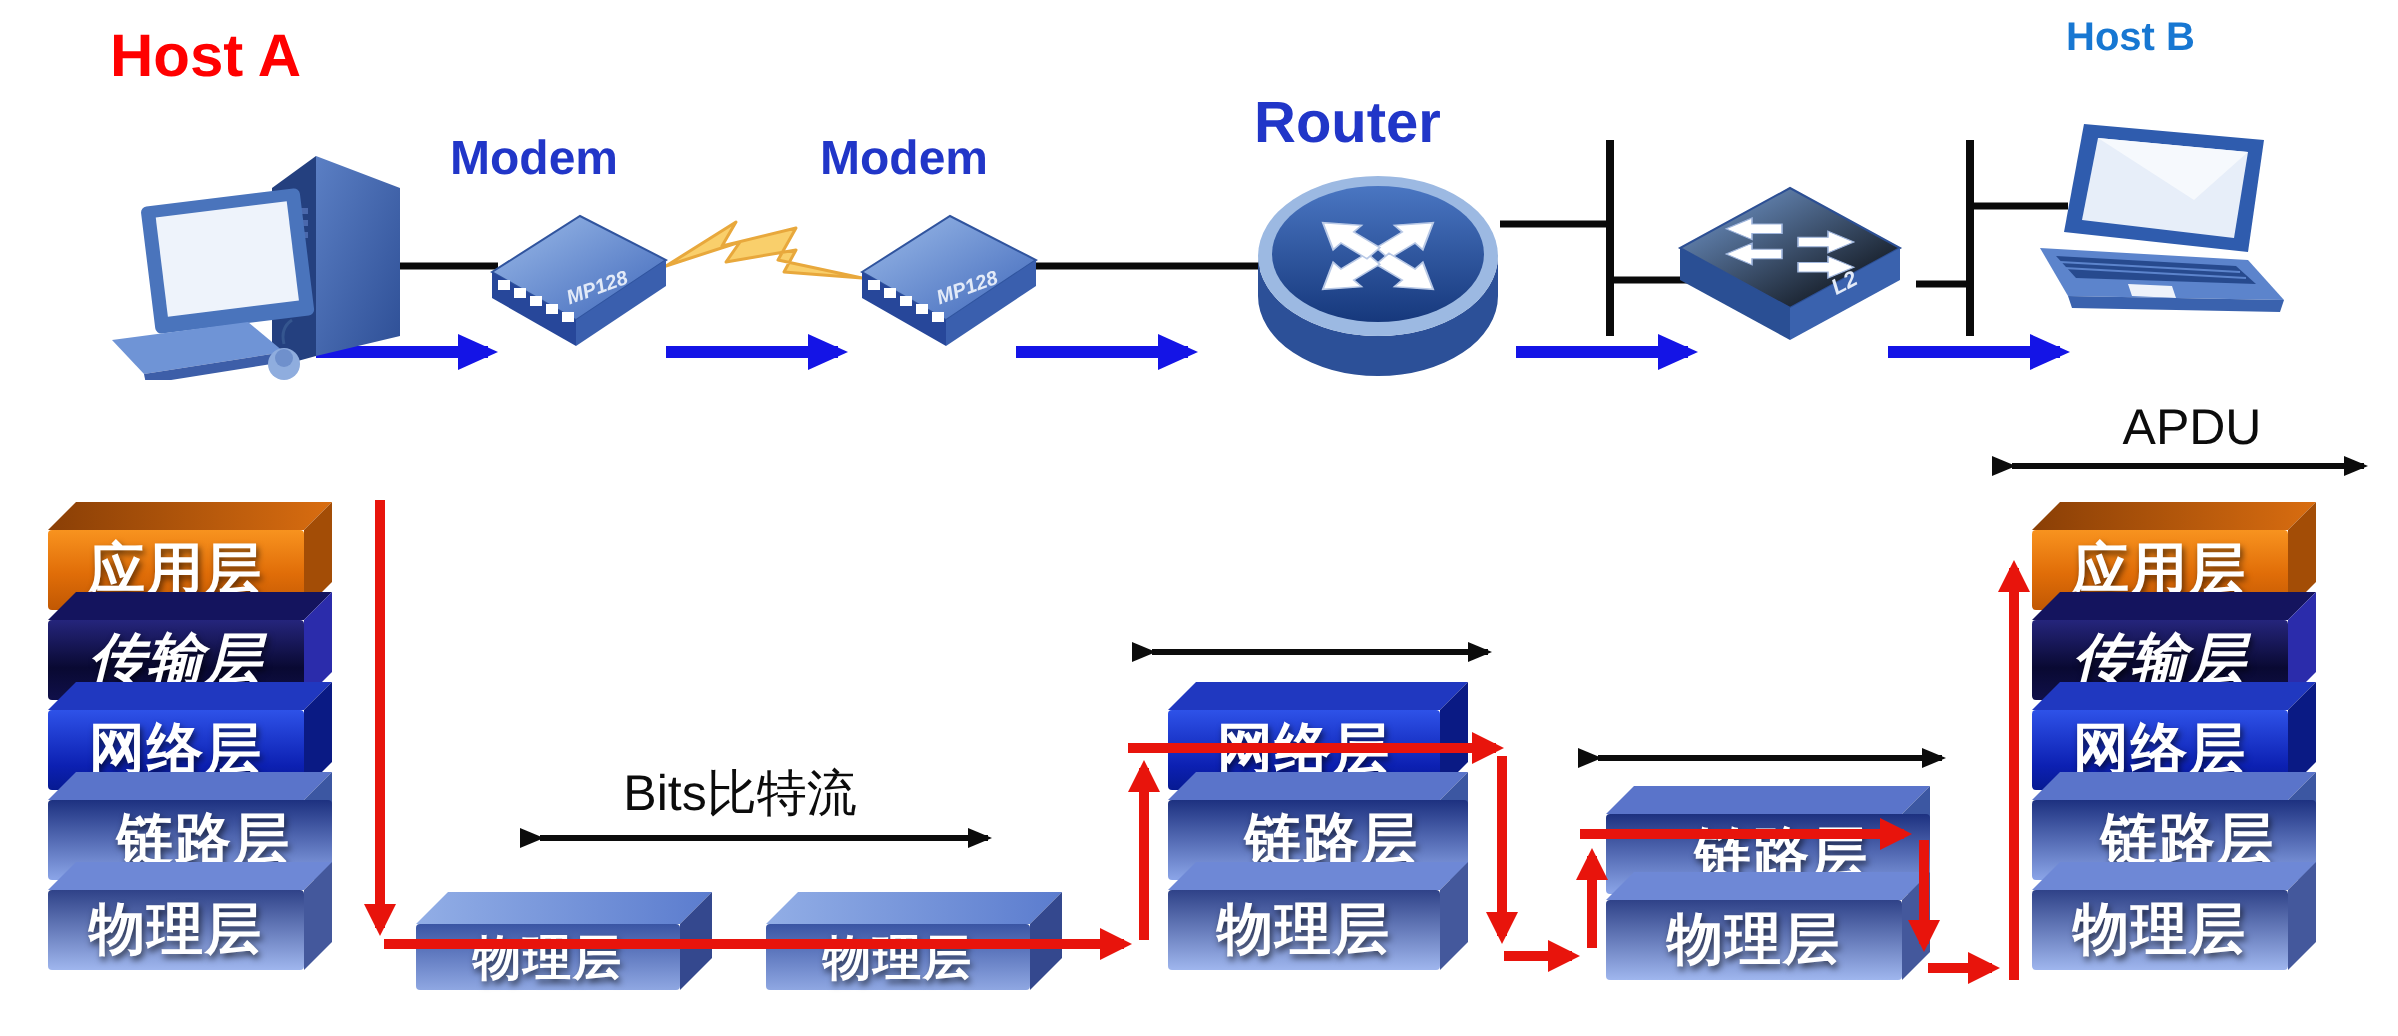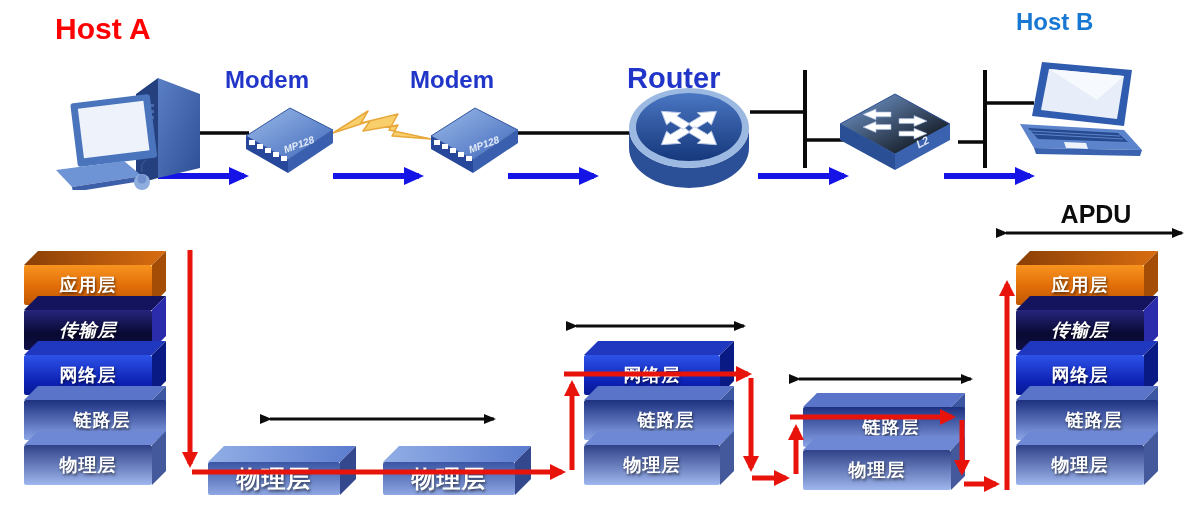--- a/index.html
+++ b/index.html
@@ -5,29 +5,29 @@
   html,body{margin:0;padding:0;background:#fff;}
   #canvas{position:relative;width:1199px;height:518px;background:#ffffff;overflow:hidden;
           font-family:"Liberation Sans",sans-serif;}
   .abs{position:absolute;}
   svg{display:block;}
   .layer-under{position:absolute;left:0;top:0;z-index:1;}
   .layer-over{position:absolute;left:0;top:0;z-index:10;pointer-events:none;}
   .dev{z-index:2;}
   .lbl{z-index:3;font-weight:bold;white-space:nowrap;}
   .lbl-hosta{color:#ff0000;font-size:30px;}
-  .lbl-hostb{color:#1777d2;font-size:24px;}
+  .lbl-hostb{color:#1777d2;font-size:20px;margin-left:17px;}
   .lbl-dev{color:#2136c8;font-size:24px;}
-  .lbl-pdu{color:#0c0c0c;font-size:25px;font-weight:bold;text-align:center;z-index:3;}
+  .lbl-pdu{color:#0c0c0c;font-size:25px;font-weight:normal;text-align:center;z-index:3;}
   .lbl-model{color:#e2eaf8;font-style:italic;font-weight:bold;z-index:4;}
   
   .blk{position:absolute;width:var(--w);--h:40px;--d:14px;z-index:2;}
   .blk .face{position:absolute;left:0;top:0;width:100%;height:var(--h);
       display:flex;align-items:center;justify-content:center;
-      color:#fff;font-weight:bold;font-size:18px;letter-spacing:1px;
+      color:#fff;font-weight:bold;font-size:28px;letter-spacing:1px;
       text-shadow:1px 2px 3px rgba(0,0,0,.6);border-radius:2px;}
   .blk .topf{position:absolute;left:0;top:calc(-1 * var(--d));width:calc(100% + var(--d));height:var(--d);
       clip-path:polygon(var(--d) 0,100% 0,calc(100% - var(--d)) 100%,0 100%);}
   .blk .sidef{position:absolute;left:100%;top:calc(-1 * var(--d));width:var(--d);height:calc(var(--h) + var(--d));
       clip-path:polygon(0 var(--d),100% 0,100% calc(100% - var(--d)),0 100%);}
   .blk-m{--h:33px;--d:16px;}
   .blk-m .face{font-size:24px;}
   .l-app  .face{background:linear-gradient(180deg,#f8931f,#e06d08 55%,#c15803);}
   .l-app  .topf{background:linear-gradient(90deg,#8a3f06,#d96d10);}
   .l-app  .sidef{background:#a34d06;}
@@ -204,26 +204,27 @@
         <path d="M20,74 L111,79"></path>
     </g>
     <path d="M52,82 L74,83 L76,89 L54,88 Z" fill="#eef2fa"></path>
     <path d="M22,88 L130,90 L128,96 L24,94 Z" fill="#3a62ae"></path>
   </svg>
 
   <div class="abs lbl lbl-hosta" style="left:55px;top:12px;">Host A</div>
   <div class="abs lbl lbl-hostb" style="left:1016px;top:8px;">Host B</div>
   <div class="abs lbl lbl-dev" style="left:225px;top:66px;">Modem</div>
   <div class="abs lbl lbl-dev" style="left:410px;top:66px;">Modem</div>
-  <div class="abs lbl lbl-dev" style="left:627px;top:62px;font-size:29px;">Router</div>
+  <div class="abs lbl lbl-dev" style="left:627px;top:46px;font-size:29px;">Router</div>
   <div class="abs lbl lbl-model" style="left:283px;top:139px;font-size:10px;transform:rotate(-20deg);">MP128</div>
   <div class="abs lbl lbl-model" style="left:468px;top:139px;font-size:10px;transform:rotate(-20deg);">MP128</div>
   <div class="abs lbl lbl-model" style="left:916px;top:136px;font-size:11px;transform:rotate(-28deg);">L2</div>
 
   <div class="abs lbl-pdu" style="left:1004px;top:200px;width:184px;">APDU</div>
+  <div class="abs lbl-pdu" style="left:255px;top:380px;width:230px;">Bits比特流</div>
 
   <div class="blk l-app" style="left:24px;top:265px;--w:128px;">
       <div class="topf"></div>
       <div class="sidef"></div>
       <div class="face">应用层</div>
     </div>
   <div class="blk l-trans" style="left:24px;top:310px;--w:128px;">
       <div class="topf"></div>
       <div class="sidef"></div>
       <div class="face">传输层</div>

